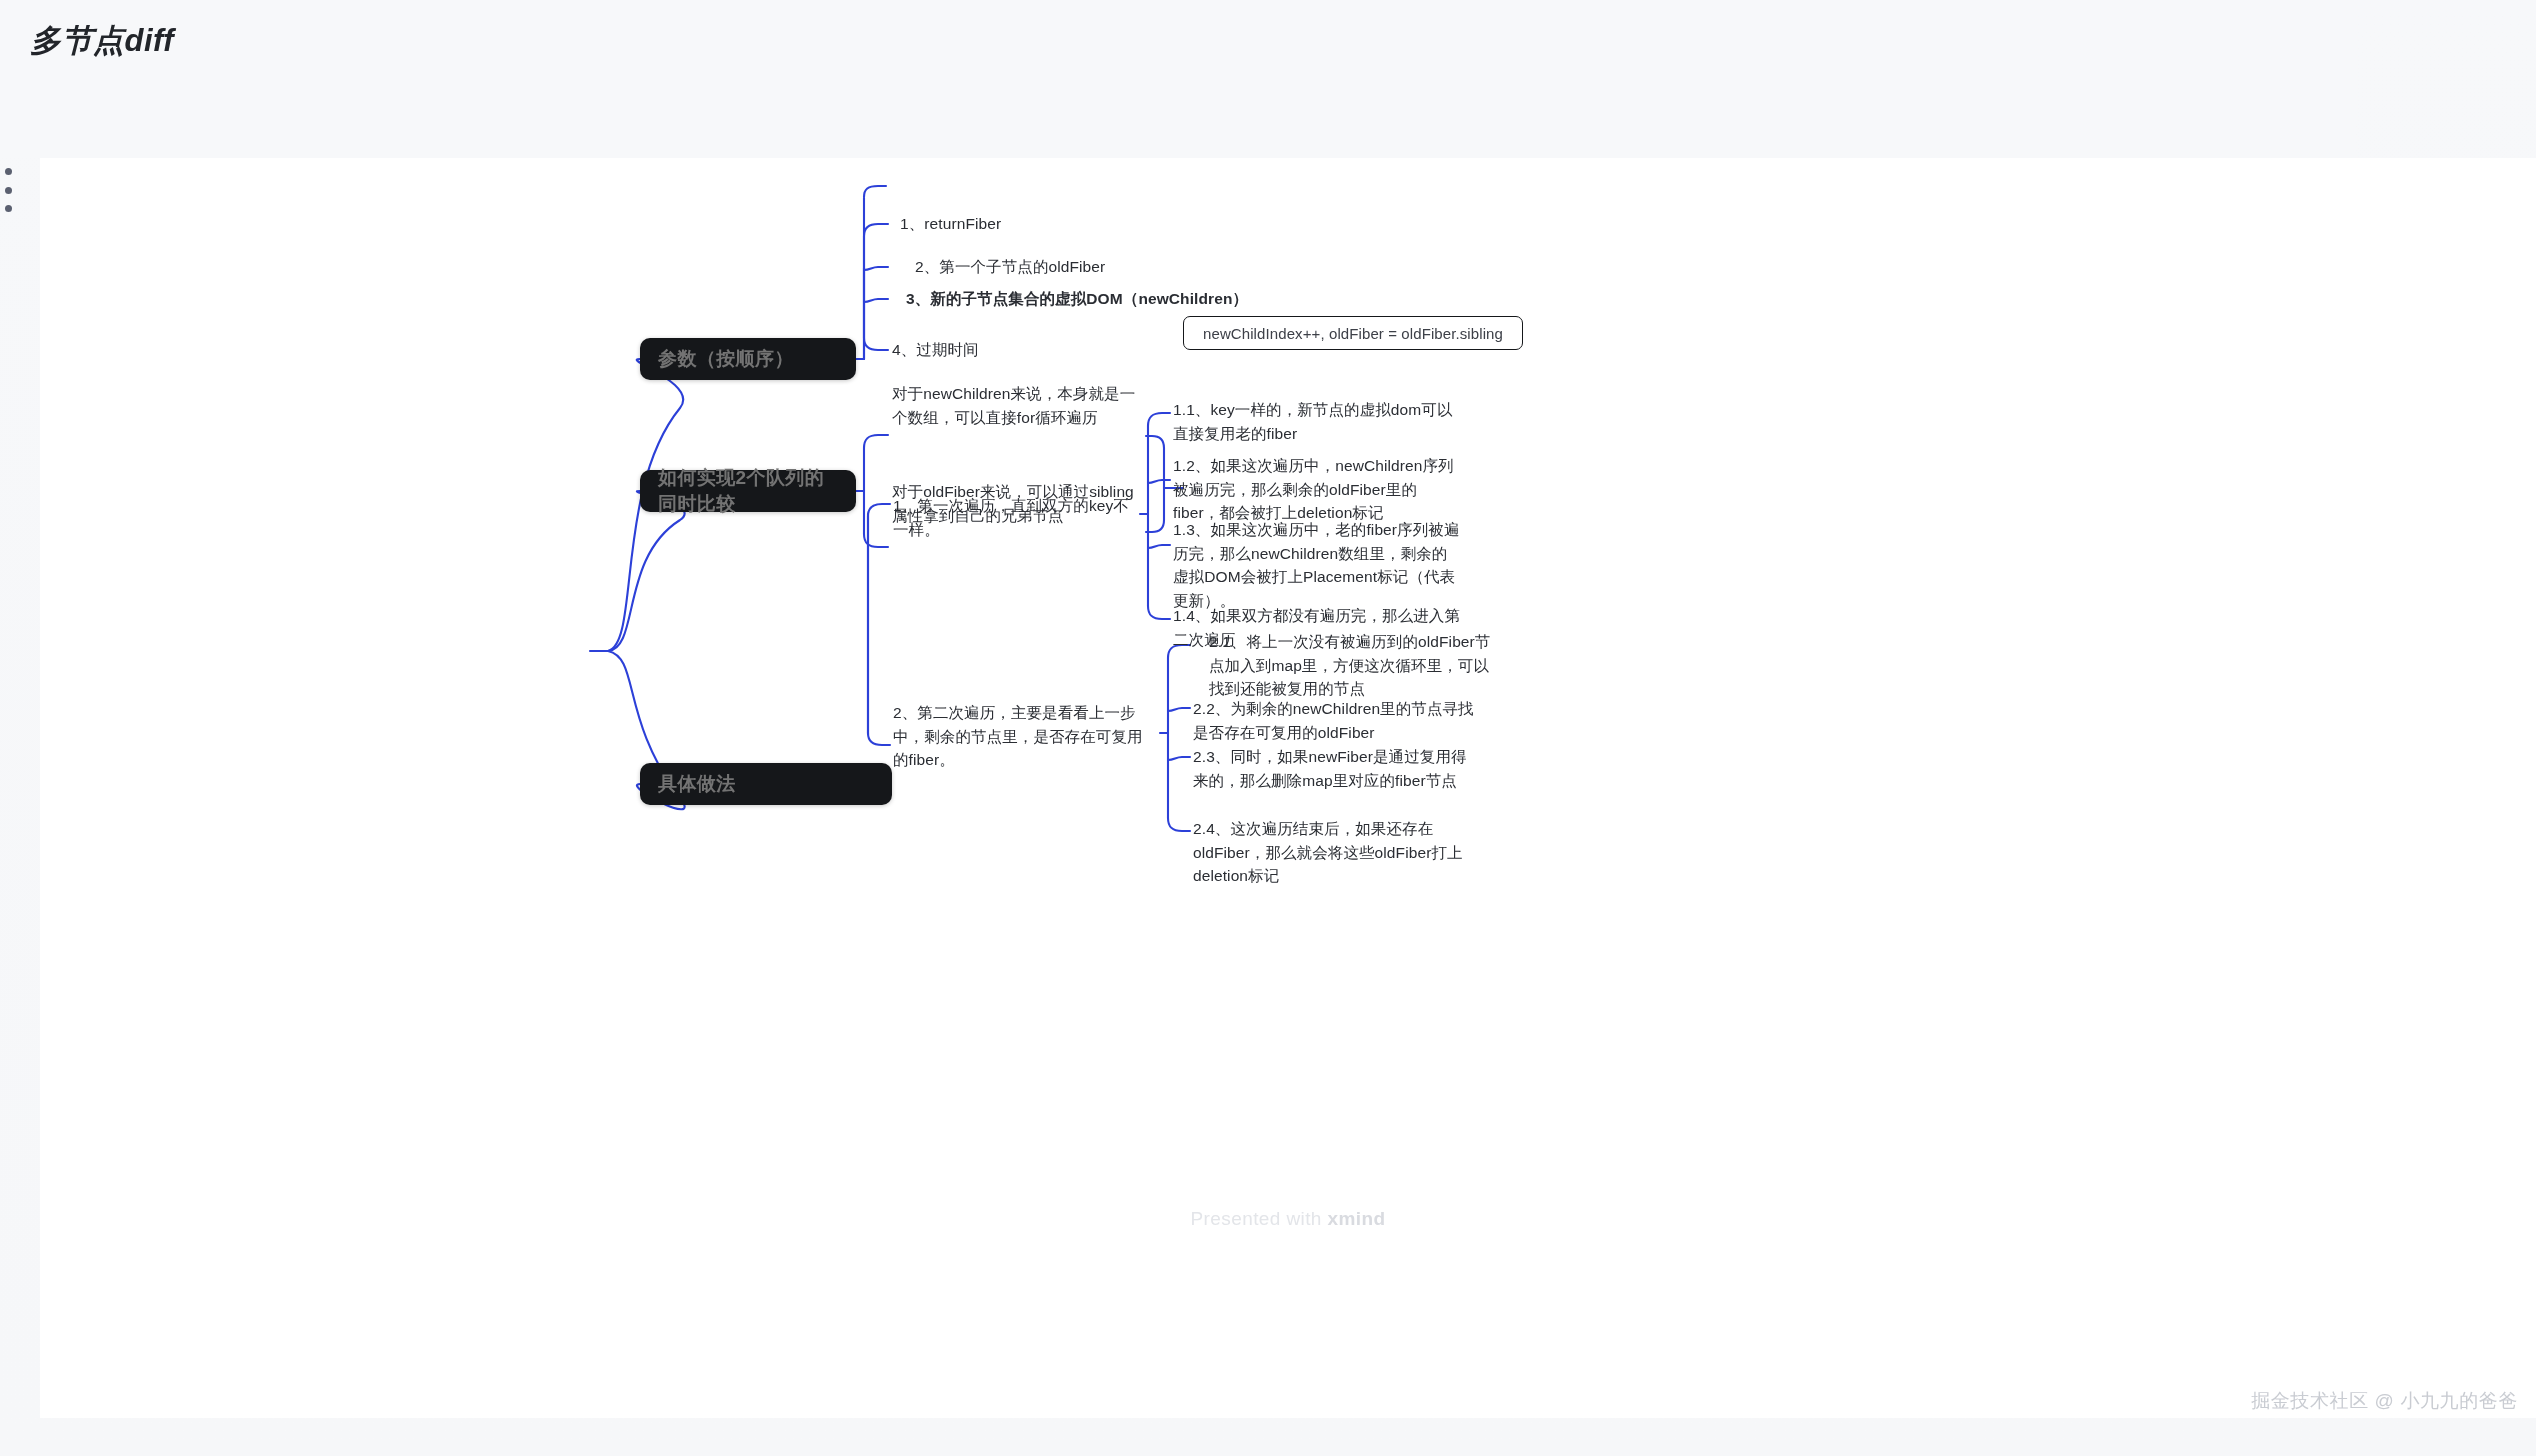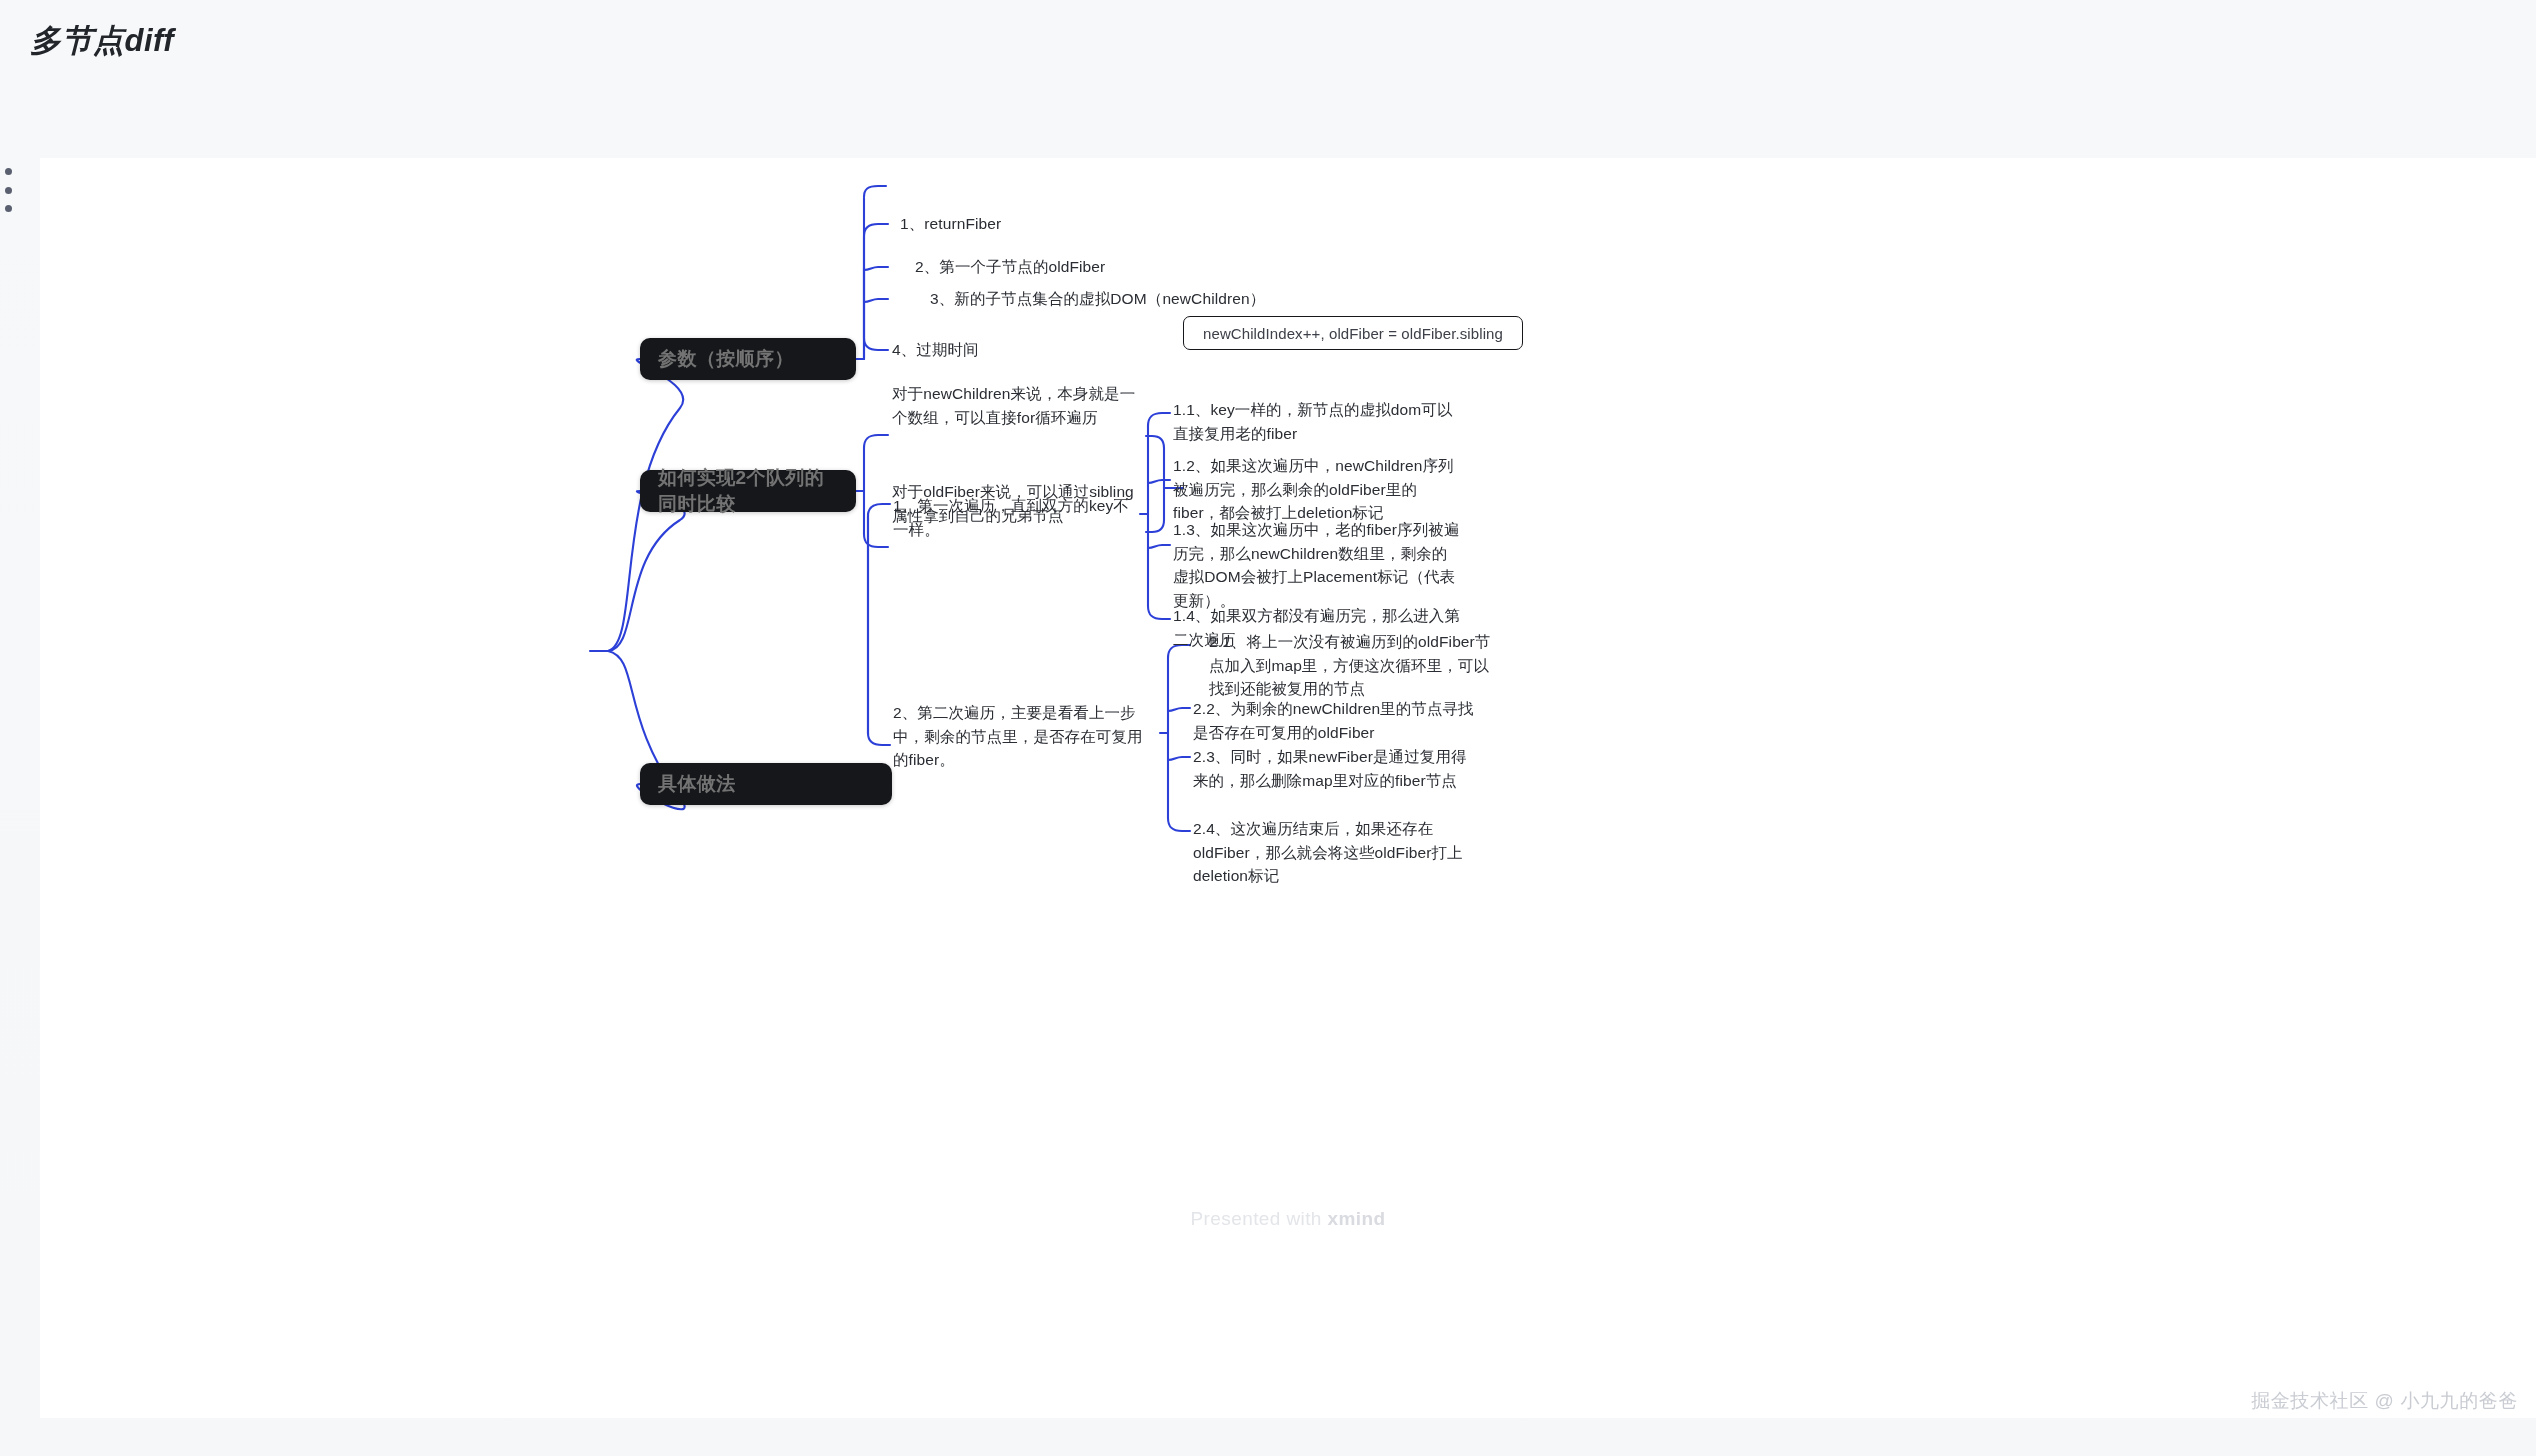--- a/index.html
+++ b/index.html
@@ -258,21 +258,21 @@
       </g>
     </svg>
 
 
     <div class="node branch-node branch-1">参数（按顺序）</div>
     <div class="node branch-node branch-2">如何实现2个队列的同时比较</div>
     <div class="node branch-node branch-3">具体做法</div>
 
     <div class="leaf w-wide" style="left:852px; top:54px;margin-left:8px;">1、returnFiber</div>
     <div class="leaf w-wide" style="left:852px; top:97px;margin-left:23px;">2、第一个子节点的oldFiber</div>
-    <div class="leaf" style="left:890px; top:129px; width:420px;">3、新的子节点集合的虚拟DOM（newChildren）</div>
+    <div class="leaf" style="left:866px; top:129px; width:420px;font-weight:bold;">3、新的子节点集合的虚拟DOM（newChildren）</div>
     <div class="leaf w-wide" style="left:852px; top:180px;">4、过期时间</div>
 
     <div class="leaf" style="left:852px; top:224px; width:255px;">对于newChildren来说，本身就是一个数组，可以直接for循环遍历</div>
     <div class="leaf" style="left:852px; top:322px; width:255px;">对于oldFiber来说，可以通过sibling属性拿到自己的兄弟节点</div>
 
     <div class="code-box">newChildIndex++, oldFiber = oldFiber.sibling</div>
 
     <div class="leaf" style="left:853px; top:336px; width:250px;">1、第一次遍历，直到双方的key不一样。</div>
     <div class="leaf" style="left:853px; top:543px; width:250px;">2、第二次遍历，主要是看看上一步中，剩余的节点里，是否存在可复用的fiber。</div>
 

